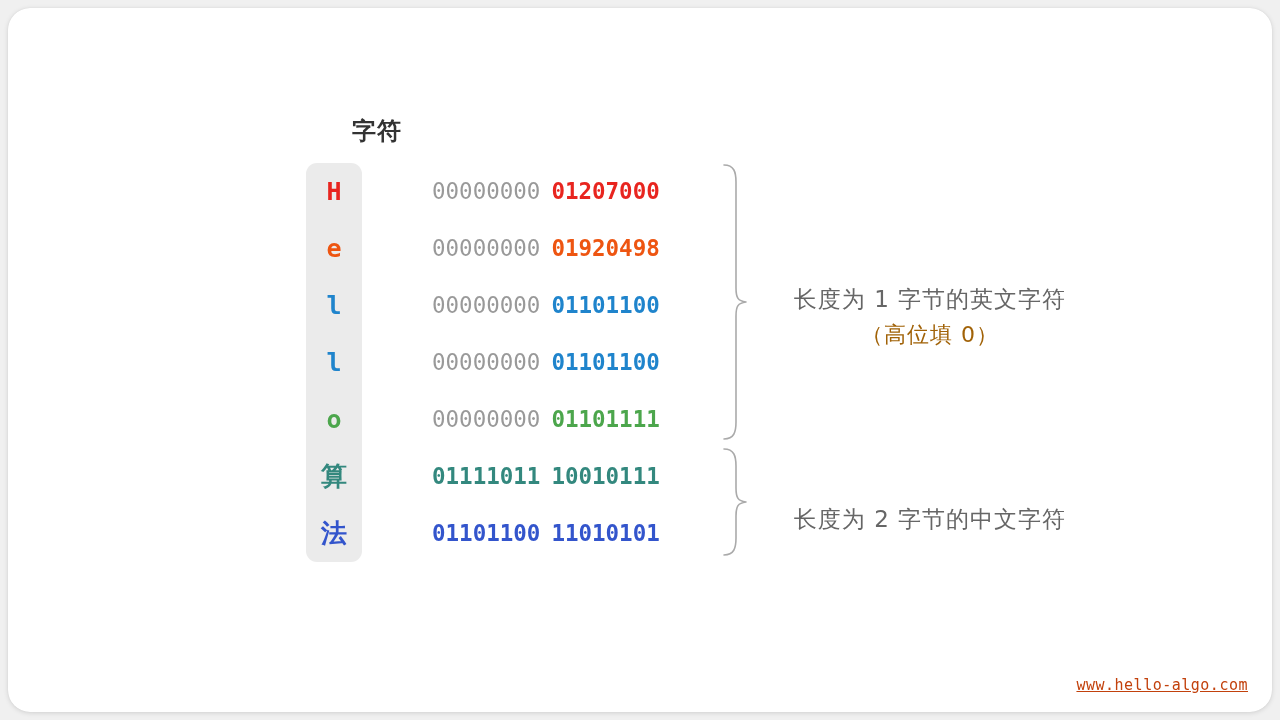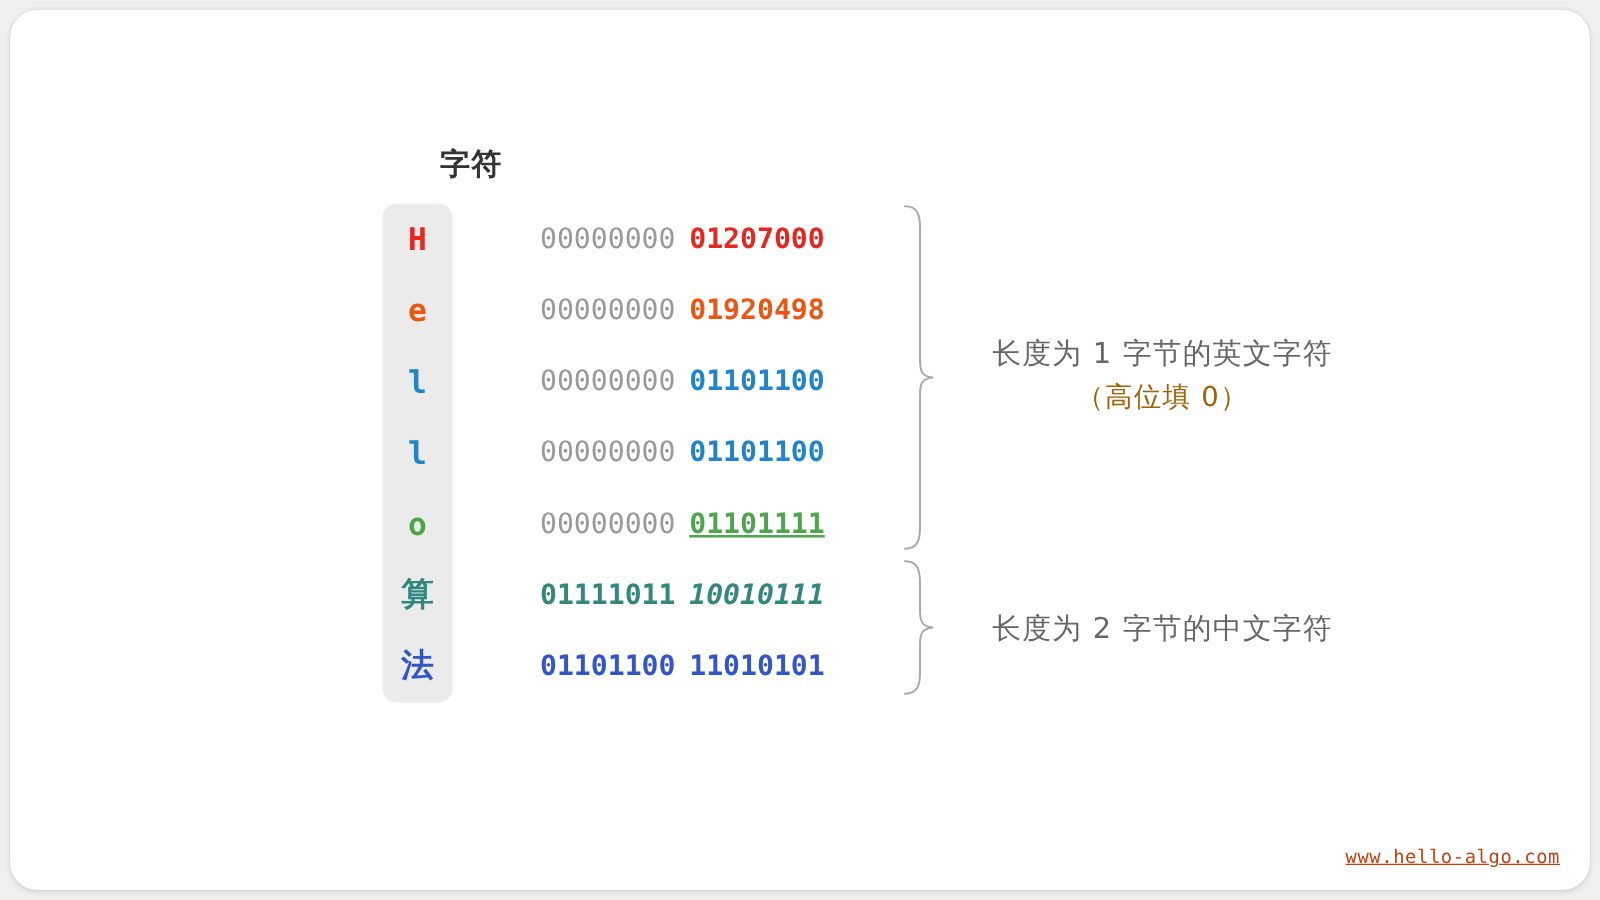--- a/index.html
+++ b/index.html
@@ -139,20 +139,21 @@
     pointer-events: none;
   }
 
   
   .annotation {
     position: absolute;
     color: #666666;
     text-align: center;
     white-space: nowrap;
     font-family: "DejaVu Sans", sans-serif;
+    margin-top: 16px;
   }
 
   .annotation .line1 {
     font-size: 23px;
     line-height: 36px;
     letter-spacing: 1px;
   }
 
   .annotation .line2 {
     font-size: 22px;
@@ -211,25 +212,25 @@
         <div class="row" style="top: 277px;">
           <div class="row-char" style="color: rgb(31, 132, 204);">l</div>
           <div class="row-bytes"><span class="byte-hi pad">00000000</span><span class="byte-sep"></span><span class="byte-lo" style="color: rgb(31, 132, 204);">01101100</span></div>
         </div>
         <div class="row" style="top: 334px;">
           <div class="row-char" style="color: rgb(31, 132, 204);">l</div>
           <div class="row-bytes"><span class="byte-hi pad">00000000</span><span class="byte-sep"></span><span class="byte-lo" style="color: rgb(31, 132, 204);">01101100</span></div>
         </div>
         <div class="row" style="top: 391px;">
           <div class="row-char" style="color: rgb(76, 166, 76);">o</div>
-          <div class="row-bytes"><span class="byte-hi pad">00000000</span><span class="byte-sep"></span><span class="byte-lo" style="color: rgb(76, 166, 76); text-decoration: underline;">01101111</span></div>
+          <div class="row-bytes"><span class="byte-hi pad">00000000</span><span class="byte-sep"></span><span class="byte-lo" style="color: rgb(76, 166, 76);">01101111</span></div>
         </div>
         <div class="row" style="top: 448px;">
           <div class="row-char cjk" style="color: rgb(51, 136, 126);">算</div>
-          <div class="row-bytes"><span class="byte-hi real" style="color: rgb(51, 136, 126);">01111011</span><span class="byte-sep"></span><span class="byte-lo" style="color: rgb(51, 136, 126); font-style: italic;">10010111</span></div>
+          <div class="row-bytes"><span class="byte-hi real" style="color: rgb(51, 136, 126);">01111011</span><span class="byte-sep"></span><span class="byte-lo" style="color: rgb(51, 136, 126);">10010111</span></div>
         </div>
         <div class="row" style="top: 505px;">
           <div class="row-char cjk" style="color: rgb(51, 85, 204);">法</div>
           <div class="row-bytes"><span class="byte-hi real" style="color: rgb(51, 85, 204);">01101100</span><span class="byte-sep"></span><span class="byte-lo" style="color: rgb(51, 85, 204);">11010101</span></div>
         </div>
       </div>
 
     <svg id="braces" viewBox="0 0 1280 720" width="1280" height="720" xmlns="http://www.w3.org/2000/svg">
 
       <path d="M 724 165

